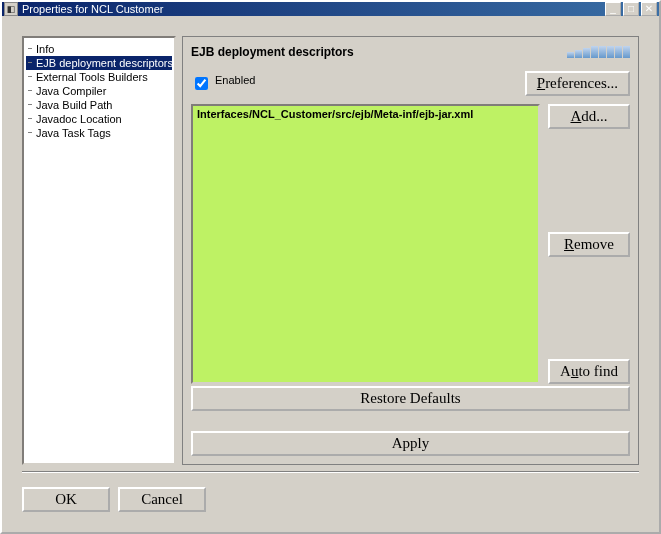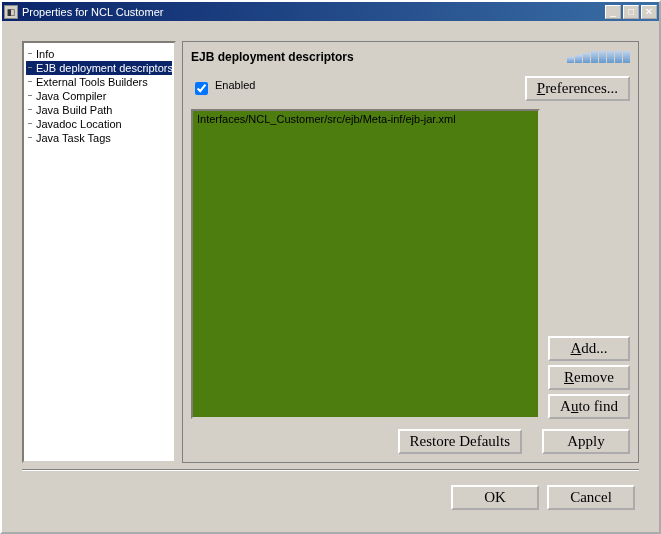--- a/index.html
+++ b/index.html
@@ -152,46 +152,47 @@
     text-align: center;
   }
   .btn u { text-decoration: underline; }
   .list-row {
     flex: 1;
     display: flex;
     gap: 8px;
   }
   .listbox {
     flex: 1;
-    background: #4d7c0f;
+    background: #bef264;
     border: 2px inset #d4d0c8;
     padding: 2px;
     overflow: auto;
     min-height: 280px;
+    font-weight: bold;
   }
   .list-entry {
     padding: 0 2px;
     cursor: pointer;
     white-space: nowrap;
   }
   .side-buttons {
     display: flex;
     flex-direction: column;
     gap: 4px;
-    justify-content: flex-end;
+    justify-content: space-between;
   }
   .bottom-panel-buttons {
     display: flex;
     justify-content: flex-end;
     gap: 20px;
-    margin-top: 10px;
+    margin-top: 2px;
+    flex-direction: column;
   }
   .dialog-buttons {
     display: flex;
-    justify-content: flex-end;
     gap: 8px;
     padding: 8px 4px 2px 0;
   }
   .btn.wide { min-width: 88px; }
   hr.sep {
     border: none;
     border-top: 1px solid #808080;
     border-bottom: 1px solid #fff;
     margin: 6px 0;
   }

